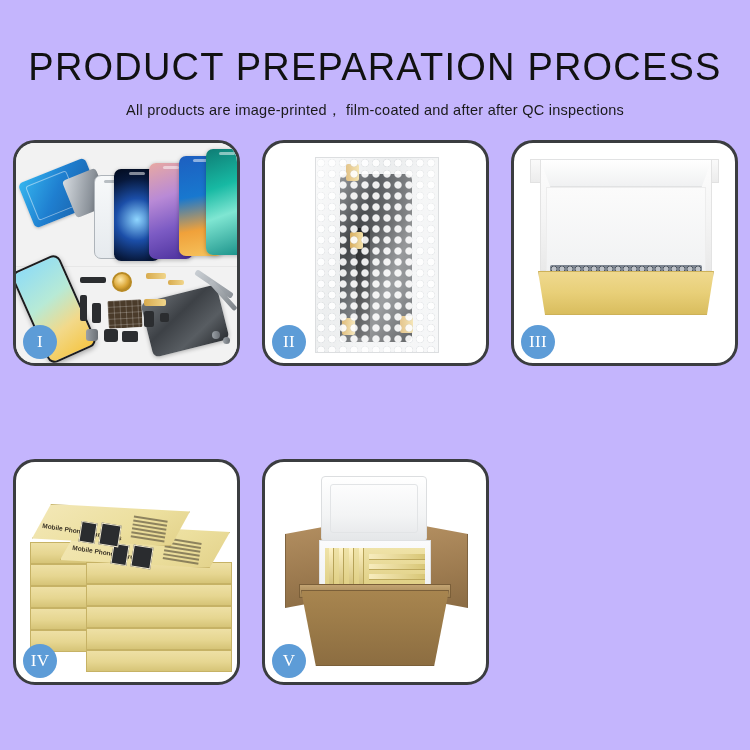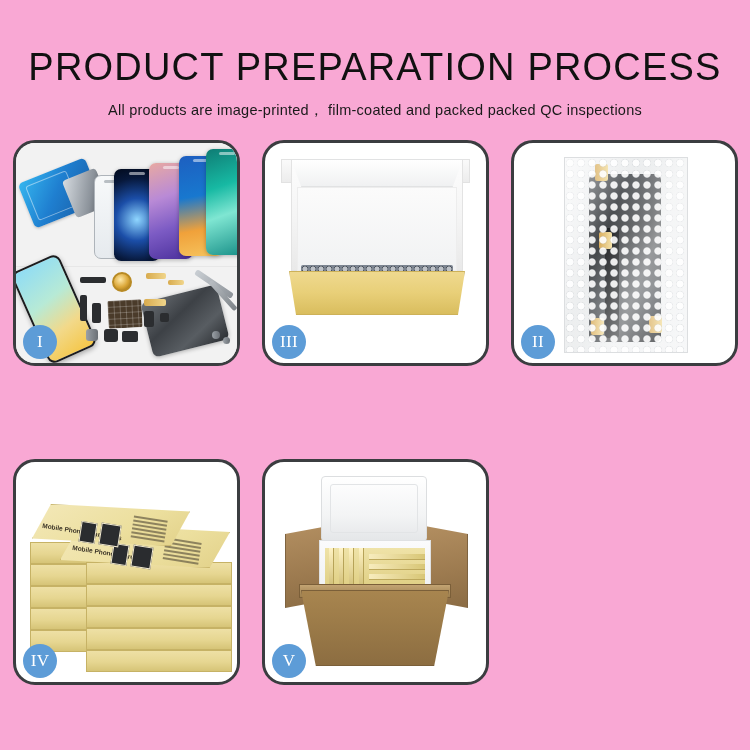--- a/index.html
+++ b/index.html
@@ -2,21 +2,21 @@
 <html><head>
 <meta charset="utf-8">
 <style>
   * { box-sizing: border-box; margin: 0; padding: 0; }
   html, body {
     width: 750px; height: 750px;
     background: #ffffff;
     font-family: "Liberation Sans", sans-serif;
     overflow: hidden;
   }
-  #page { position: relative; width: 750px; height: 750px; background: #f9a8d4; }
+  #page { position: relative; width: 750px; height: 750px; background: #c4b5fd; }
 
   
   .header { position: absolute; left: 0; top: 0; width: 750px; text-align: center; }
   .title {
     font-size: 38px; letter-spacing: 1.2px; color: #111;
     font-weight: 400; line-height: 1; padding-top: 48px;
     font-family: "Liberation Sans", sans-serif;
   }
   .subtitle {
     font-size: 14.5px; color: #1a1a1a; letter-spacing: 0.25px;
@@ -310,21 +310,21 @@
     background: #8f7444; opacity: .9;
   }
 </style>
 </head>
 <body>
 
 <div id="page">
 
   <div class="header">
     <div class="title">PRODUCT PREPARATION PROCESS</div>
-    <div class="subtitle">All products are image-printed， film-coated and packed packed QC inspections</div>
+    <div class="subtitle">All products are image-printed， film-coated and after after QC inspections</div>
   </div>
 
   <div class="grid">
 
     <div class="panel grayfill">
       <div class="panel-art">
         <div class="p1-bg"></div>
         <div class="adh"></div>
         <div class="adh2"></div>
         <div class="glass"></div>
@@ -358,45 +358,45 @@
         <div class="tweezer"></div>
         <div class="tweezer2"></div>
         <div class="part gray" style="left:196px;top:188px;width:8px;height:8px;border-radius:50%;"></div>
         <div class="part gray" style="left:207px;top:194px;width:7px;height:7px;border-radius:50%;"></div>
       </div>
       <div class="badge">I</div>
     </div>
 
     <div class="panel">
       <div class="panel-art">
-        <div class="b3-flapL"></div>
-        <div class="b3-flapR"></div>
-        <div class="b3-lid"></div>
-        <div class="b3-lid-top"></div>
-        <div class="b3-inner"></div>
-        <div class="b3-bubble"></div>
-        <div class="b3-body"></div>
-      </div>
-      <div class="badge">III</div>
-    </div>
-
-    <div class="panel">
-      <div class="panel-art">
         <div class="bag">
           <div class="bag-part"></div>
           <div class="bag-flex"></div>
           <div class="bag-tab" style="left:30px;top:6px;"></div>
           <div class="bag-tab" style="left:34px;top:74px;"></div>
           <div class="bag-tab" style="left:26px;top:160px;"></div>
           <div class="bag-tab" style="left:84px;top:158px;"></div>
           <div class="bag-bubbles"></div>
           <div class="bag-sheen"></div>
         </div>
       </div>
       <div class="badge">II</div>
+    </div>
+
+    <div class="panel">
+      <div class="panel-art">
+        <div class="b3-flapL"></div>
+        <div class="b3-flapR"></div>
+        <div class="b3-lid"></div>
+        <div class="b3-lid-top"></div>
+        <div class="b3-inner"></div>
+        <div class="b3-bubble"></div>
+        <div class="b3-body"></div>
+      </div>
+      <div class="badge">III</div>
     </div>
 
     <div class="panel">
       <div class="panel-art">
         <div class="stack">
 
           <div class="sbox" style="left:2px;  top:150px; width:130px; height:22px;"></div>
           <div class="sbox" style="left:2px;  top:128px; width:130px; height:22px;"></div>
           <div class="sbox" style="left:2px;  top:106px; width:130px; height:22px;"></div>
           <div class="sbox" style="left:2px;  top:84px;  width:130px; height:22px;"></div>

